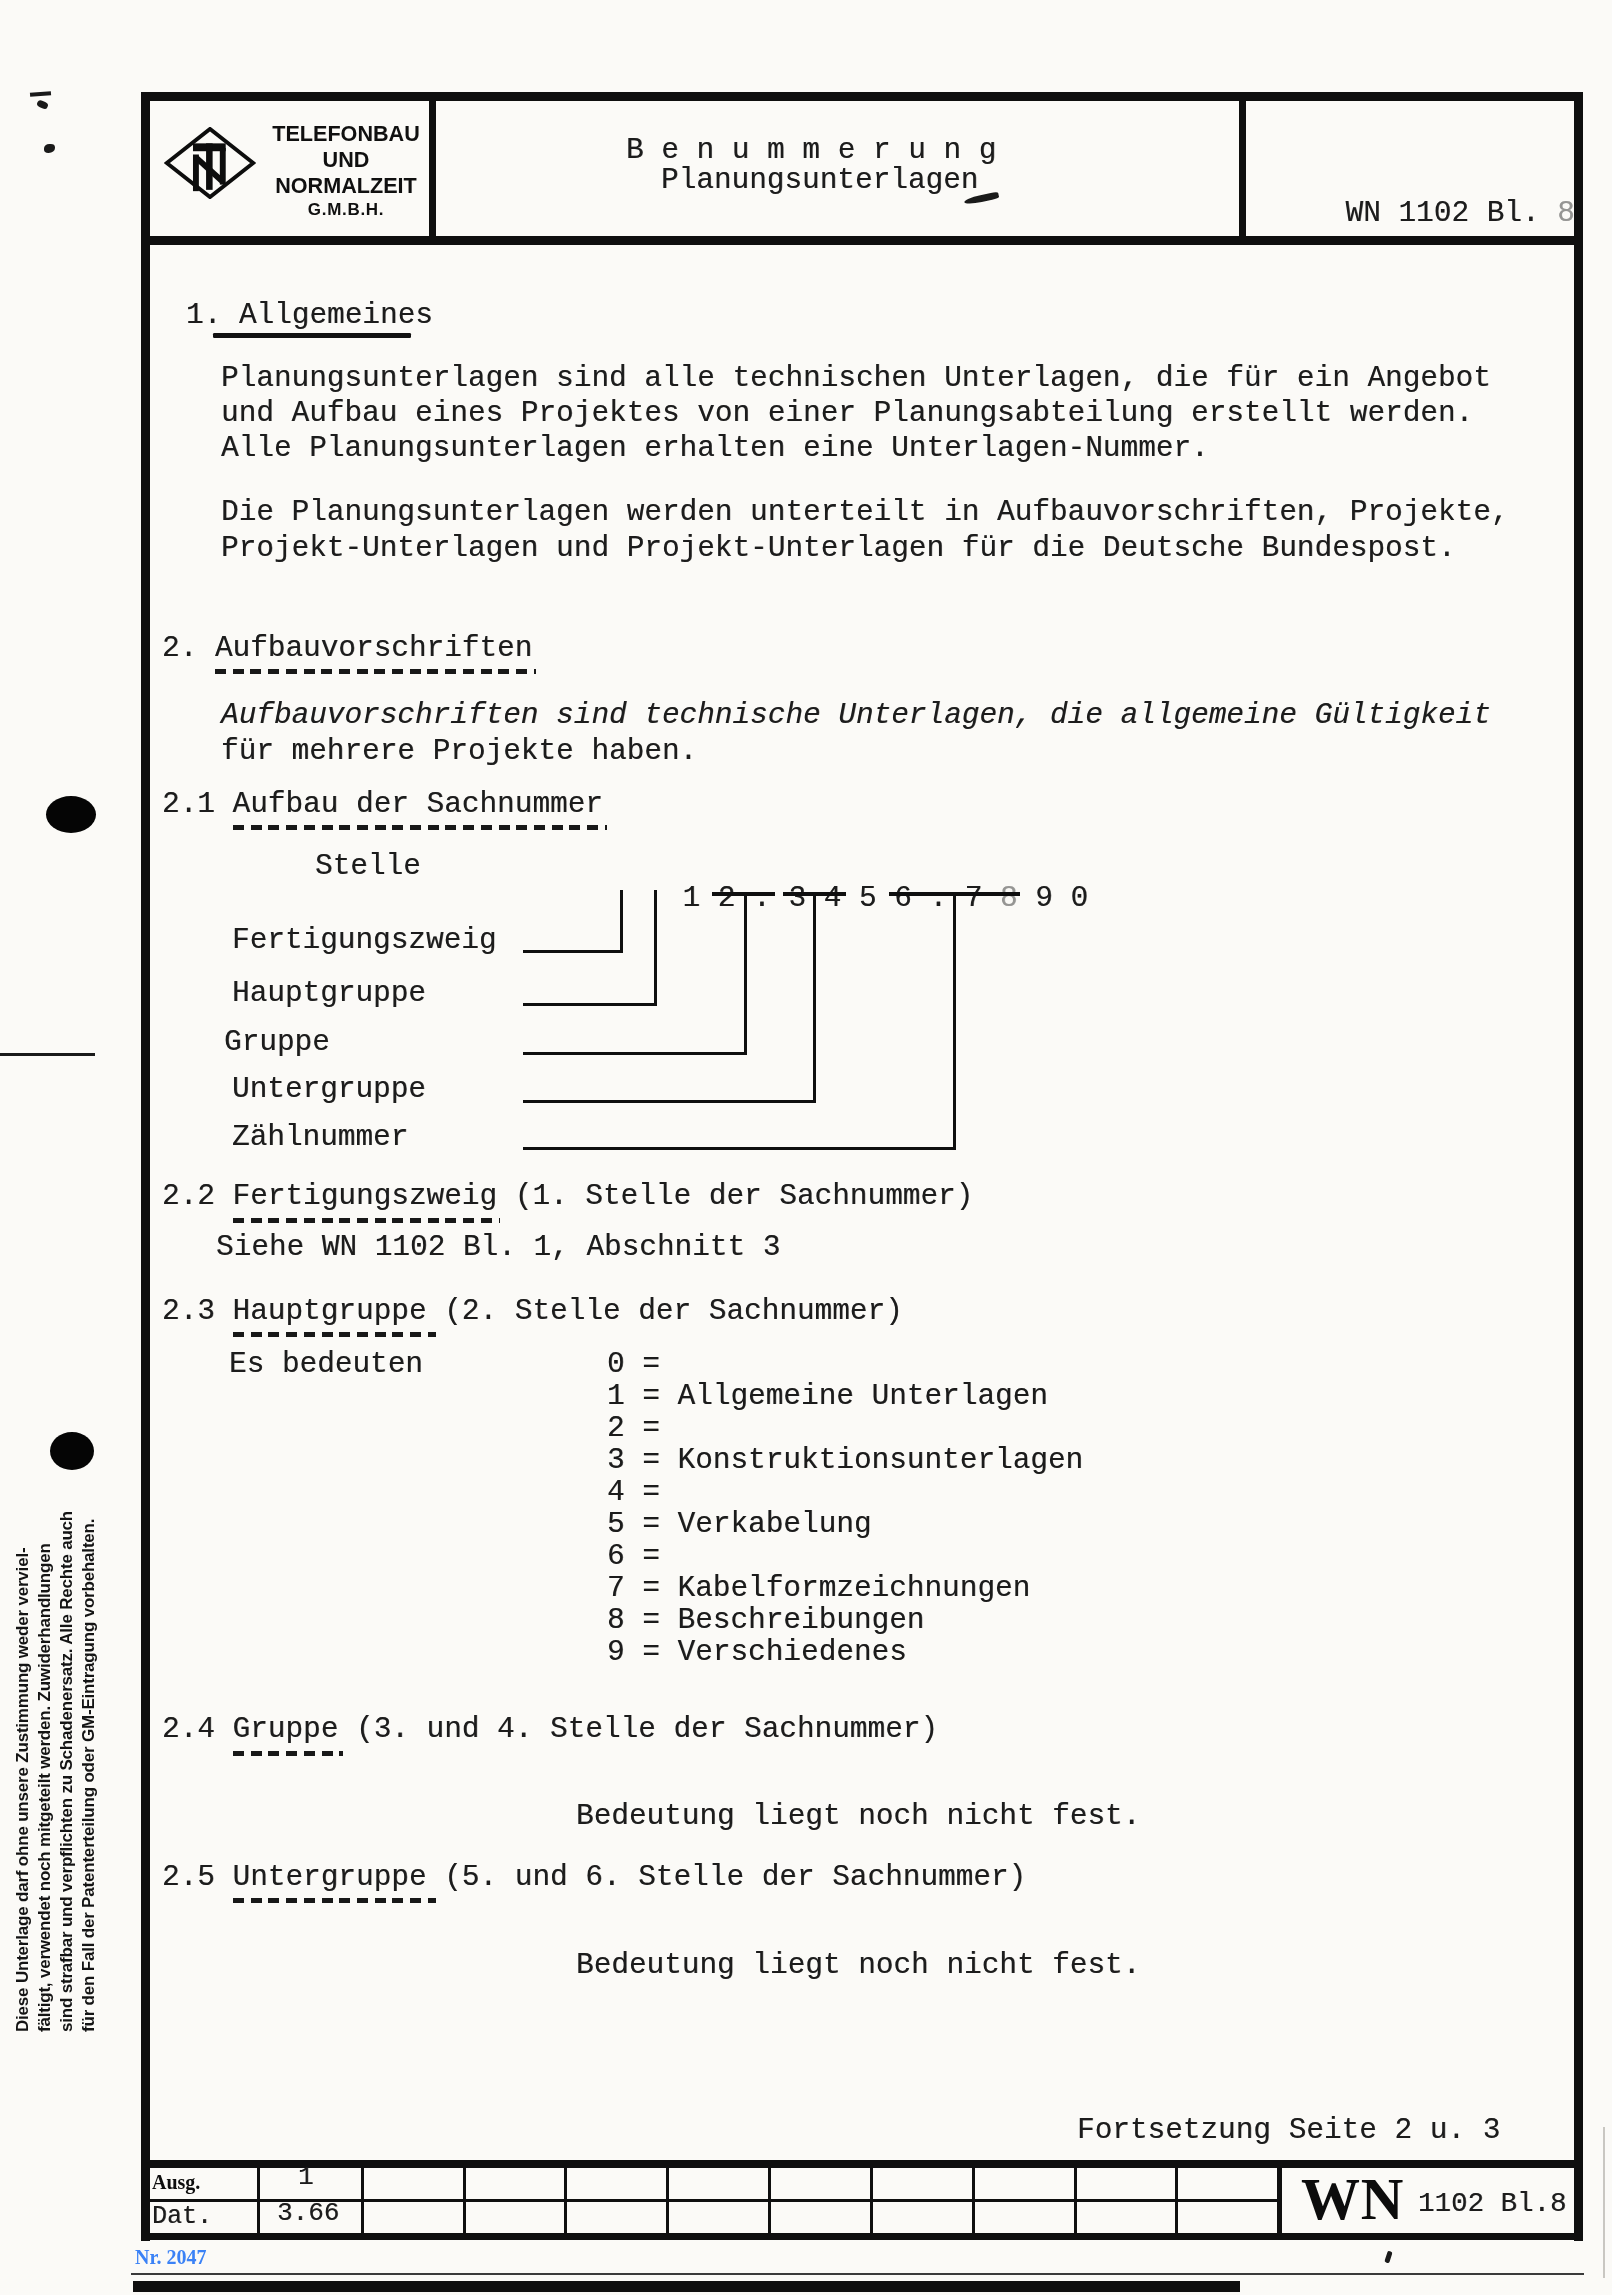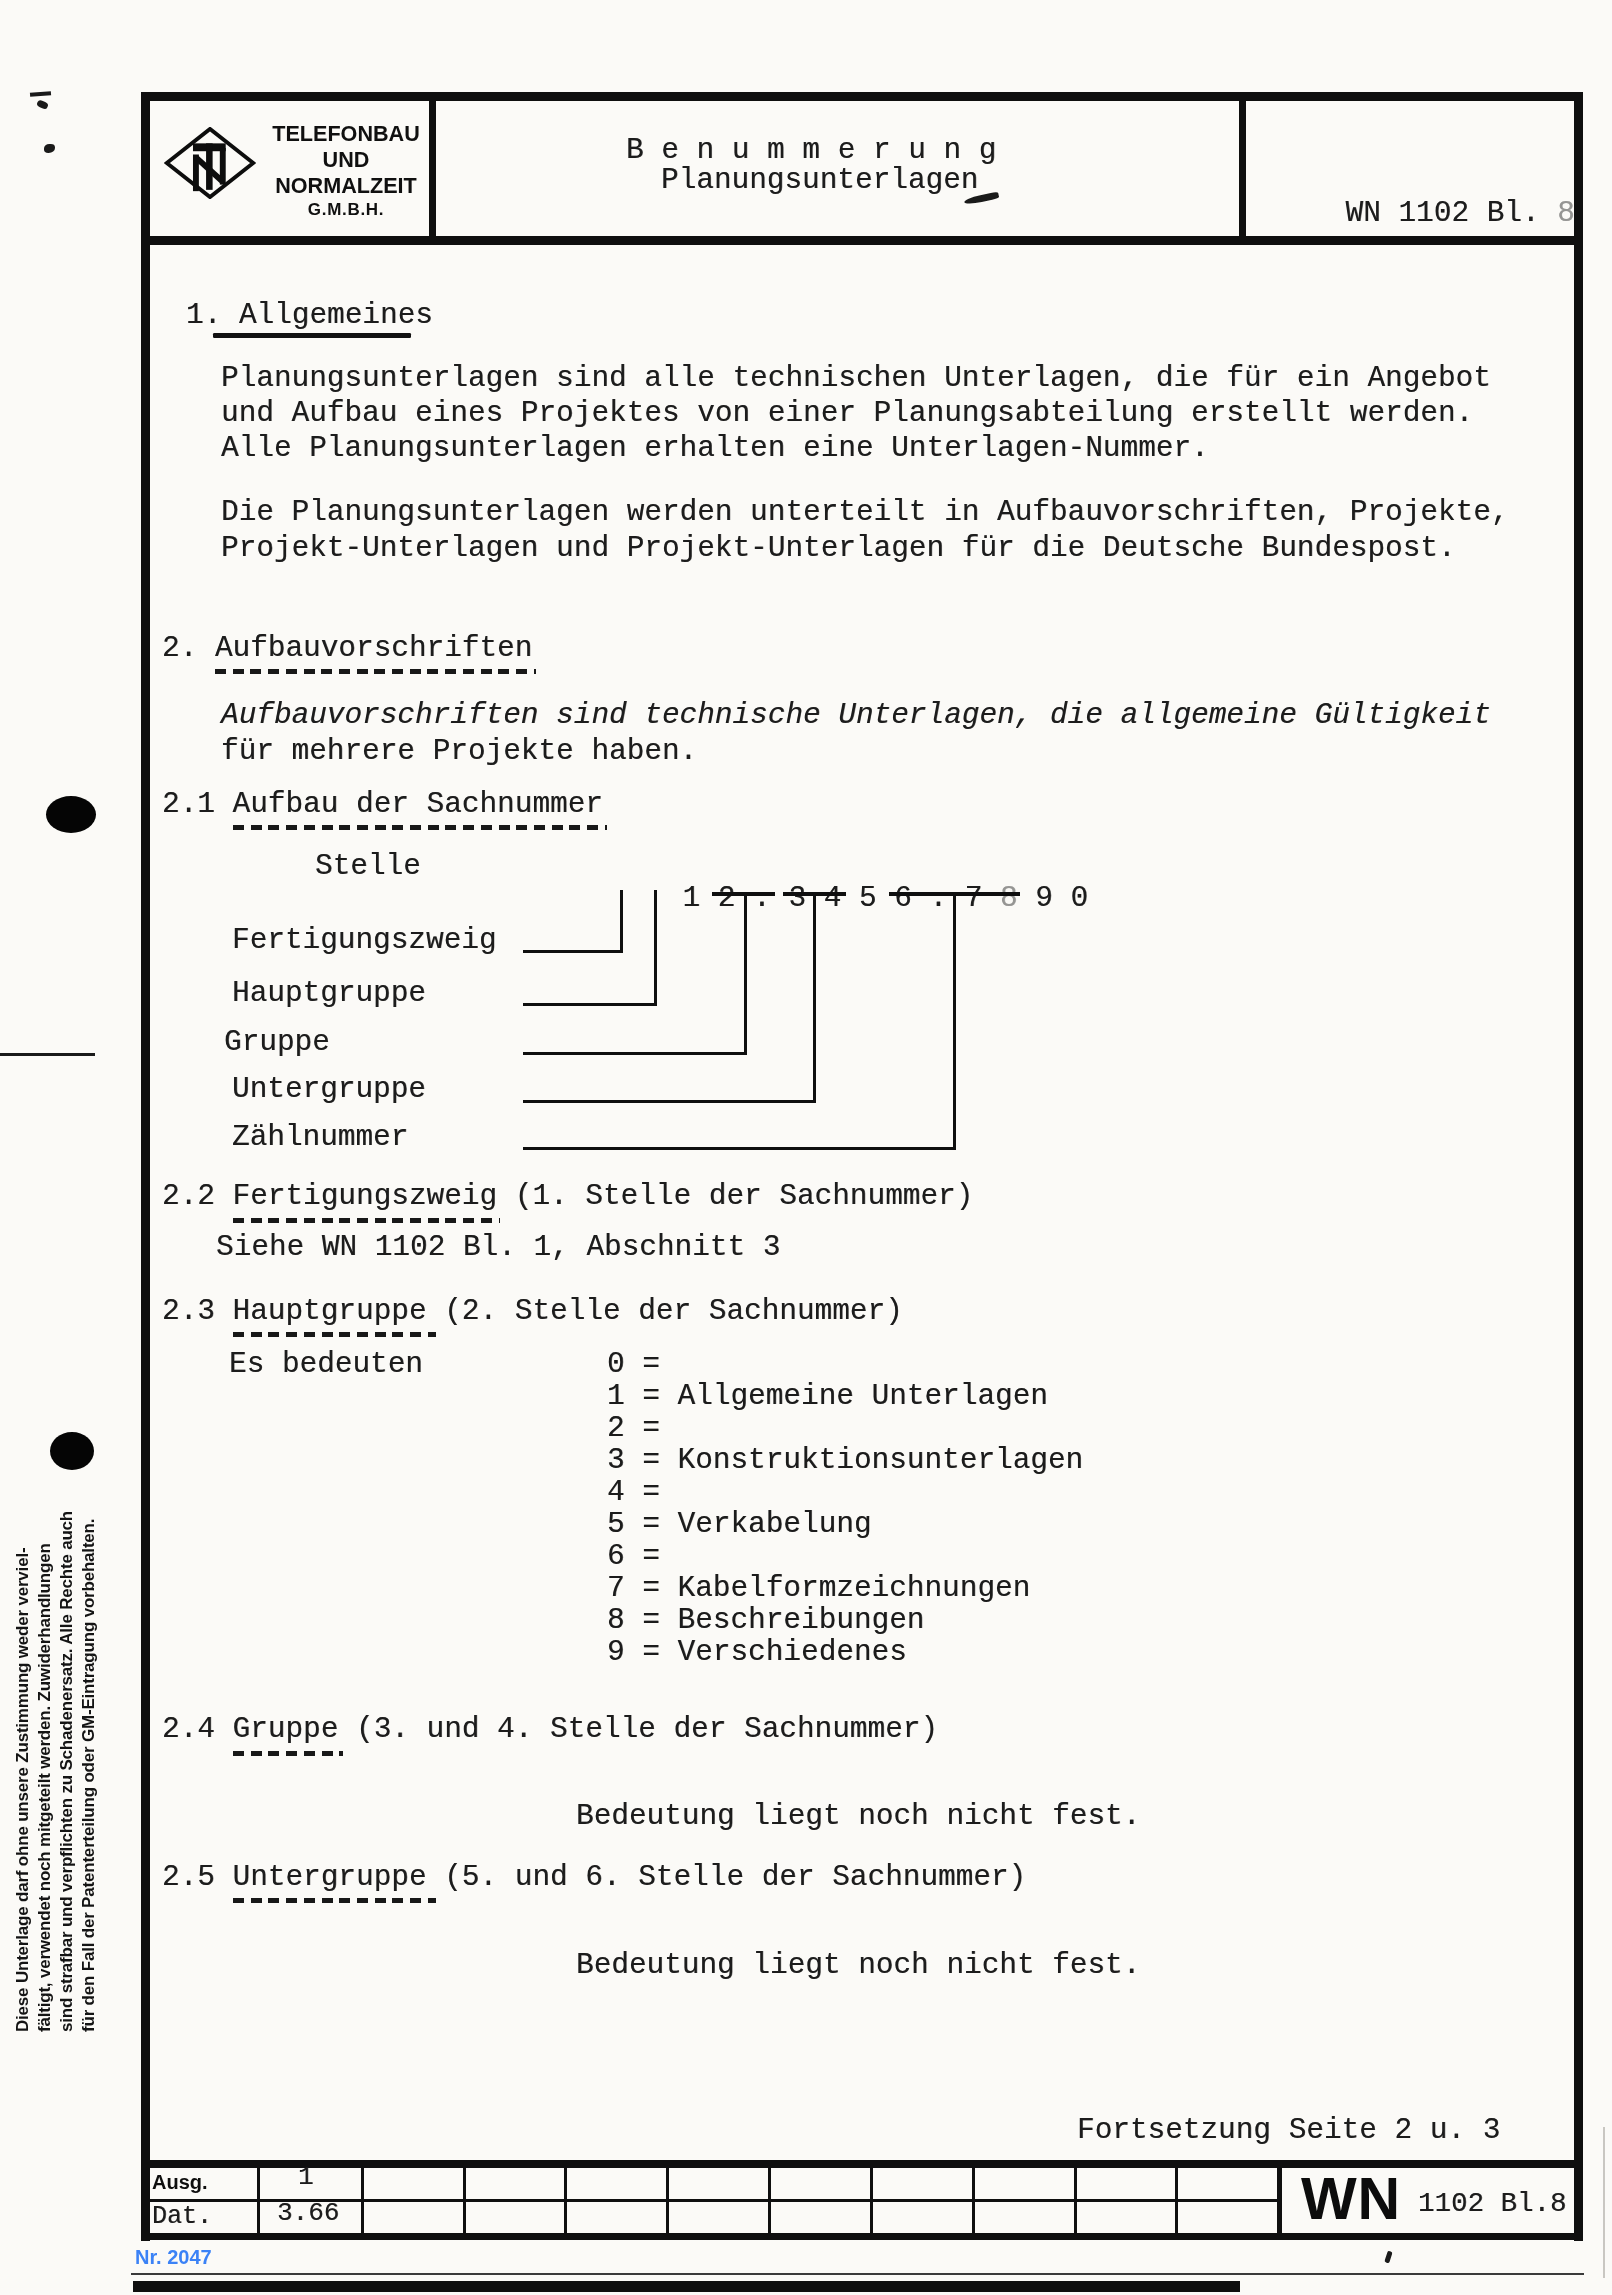--- a/index.html
+++ b/index.html
@@ -2,21 +2,21 @@
 <html style="font-size:10.5px"><head>
 <meta charset="utf-8">
 <style>
   html,body{margin:0;padding:0;background:#e8e6e1;}
   #page{position:relative;width:1612px;height:2295px;background:#fbfaf7;overflow:hidden;
         font-family:"Liberation Mono","DejaVu Sans Mono",monospace;color:#1b1b1b;}
   .ln{position:absolute;background:#0f0f0f;}
   .tw{position:absolute;font:29.4px/32px "Liberation Mono","DejaVu Sans Mono",monospace;
       color:#1c1c1c;white-space:pre;text-shadow:0.4px 0.4px 0.5px rgba(25,25,25,.55);}
   .tw40{font-size:26px;line-height:29px;}
-  .sans{font-family:Liberation Sans, sans-serif;}
+  .sans{font-family:Liberation Serif, serif;}
   .faint{opacity:.45;}
   .udash{position:absolute;height:4.6px;
       background:repeating-linear-gradient(to right,#181818 0 11px,transparent 11px 17.7px);}
   .usolid{position:absolute;height:5.2px;background:#121212;border-radius:1.3px;}
   .company-line{position:absolute;left:262px;width:168px;text-align:center;
       font-family:"Liberation Sans","DejaVu Sans",sans-serif;font-weight:bold;color:#101010;}
   .hg-line,.side-line{display:block;}
   .punch{position:absolute;background:#050505;border-radius:50%;}
   .mark{position:absolute;background:#1a1a1a;}
   #sidebar-notice{position:absolute;left:11.8px;top:2032px;width:623px;height:90px;

